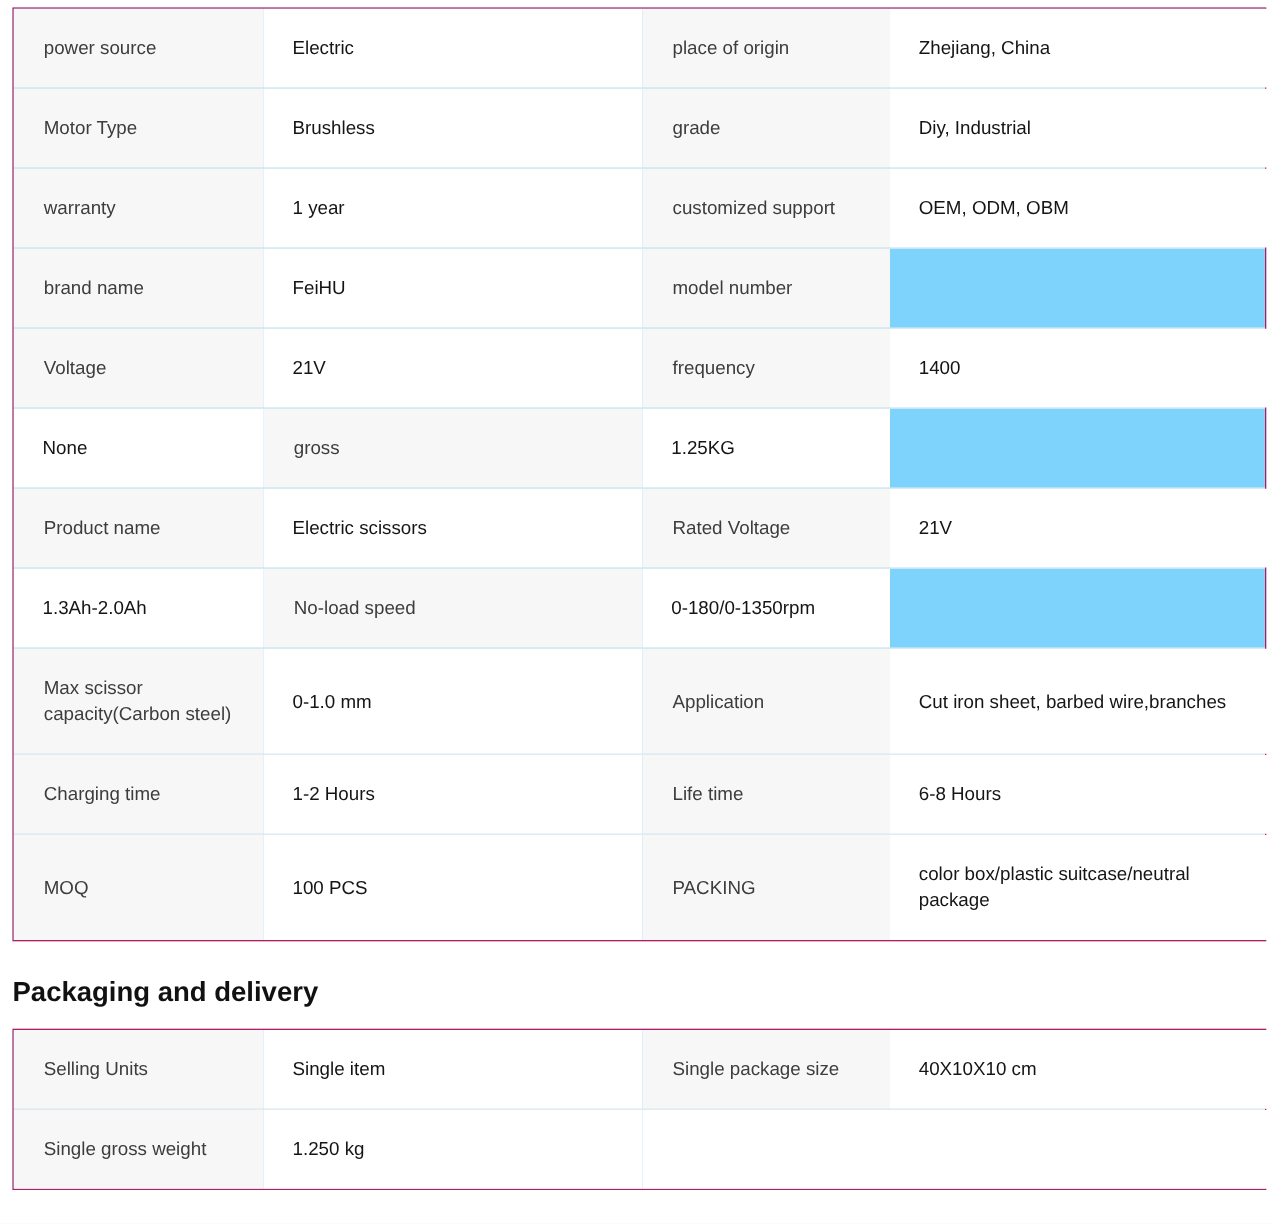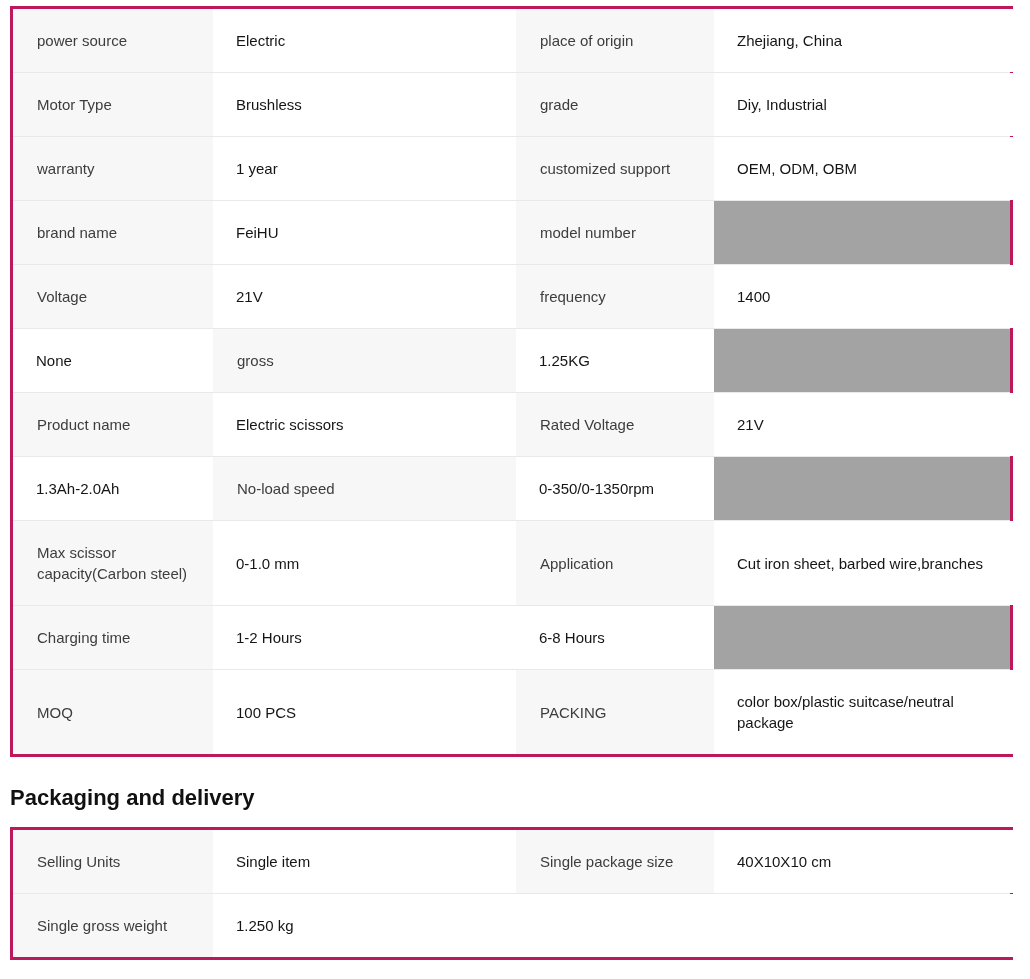--- a/index.html
+++ b/index.html
@@ -11,23 +11,23 @@
     font-family: "Liberation Sans", "DejaVu Sans", sans-serif;
     -webkit-font-smoothing: antialiased;
   }
   .page {
     width: 1030px;
     box-sizing: border-box;
     padding: 6px 17px 0 10px;
   }
   .spec-table {
     width: 1003px;
-    border: 3px solid #be185d;
+    border: 1px solid #be185d;
     box-sizing: border-box;
-    background: #a3a3a3;
+    background: #7dd3fc;
   }
   .spec-row {
     display: grid;
     grid-template-columns: 200px 303px 198px 302px;
     align-items: stretch;
   }
   .spec-row + .spec-row {
     border-top: 1px solid #e9e9e9;
   }
   .cell {
@@ -102,31 +102,32 @@
       </div>
       <div class="spec-row">
         <div class="cell label">Product name</div>
         <div class="cell value">Electric scissors</div>
         <div class="cell label">Rated Voltage</div>
         <div class="cell value">21V</div>
       </div>
       <div class="spec-row">
         <div class="cell value">1.3Ah-2.0Ah</div>
         <div class="cell label">No-load speed</div>
-        <div class="cell value">0-350/0-1350rpm</div>
+        <div class="cell value">0-180/0-1350rpm</div>
       </div>
       <div class="spec-row">
         <div class="cell label">Max scissor capacity(Carbon steel)</div>
         <div class="cell value">0-1.0 mm</div>
         <div class="cell label">Application</div>
         <div class="cell value">Cut iron sheet, barbed wire,branches</div>
       </div>
       <div class="spec-row">
         <div class="cell label">Charging time</div>
         <div class="cell value">1-2 Hours</div>
+        <div class="cell label">Life time</div>
         <div class="cell value">6-8 Hours</div>
       </div>
       <div class="spec-row">
         <div class="cell label">MOQ</div>
         <div class="cell value">100 PCS</div>
         <div class="cell label">PACKING</div>
         <div class="cell value">color box/plastic suitcase/neutral package</div>
       </div>
     </div>
 

